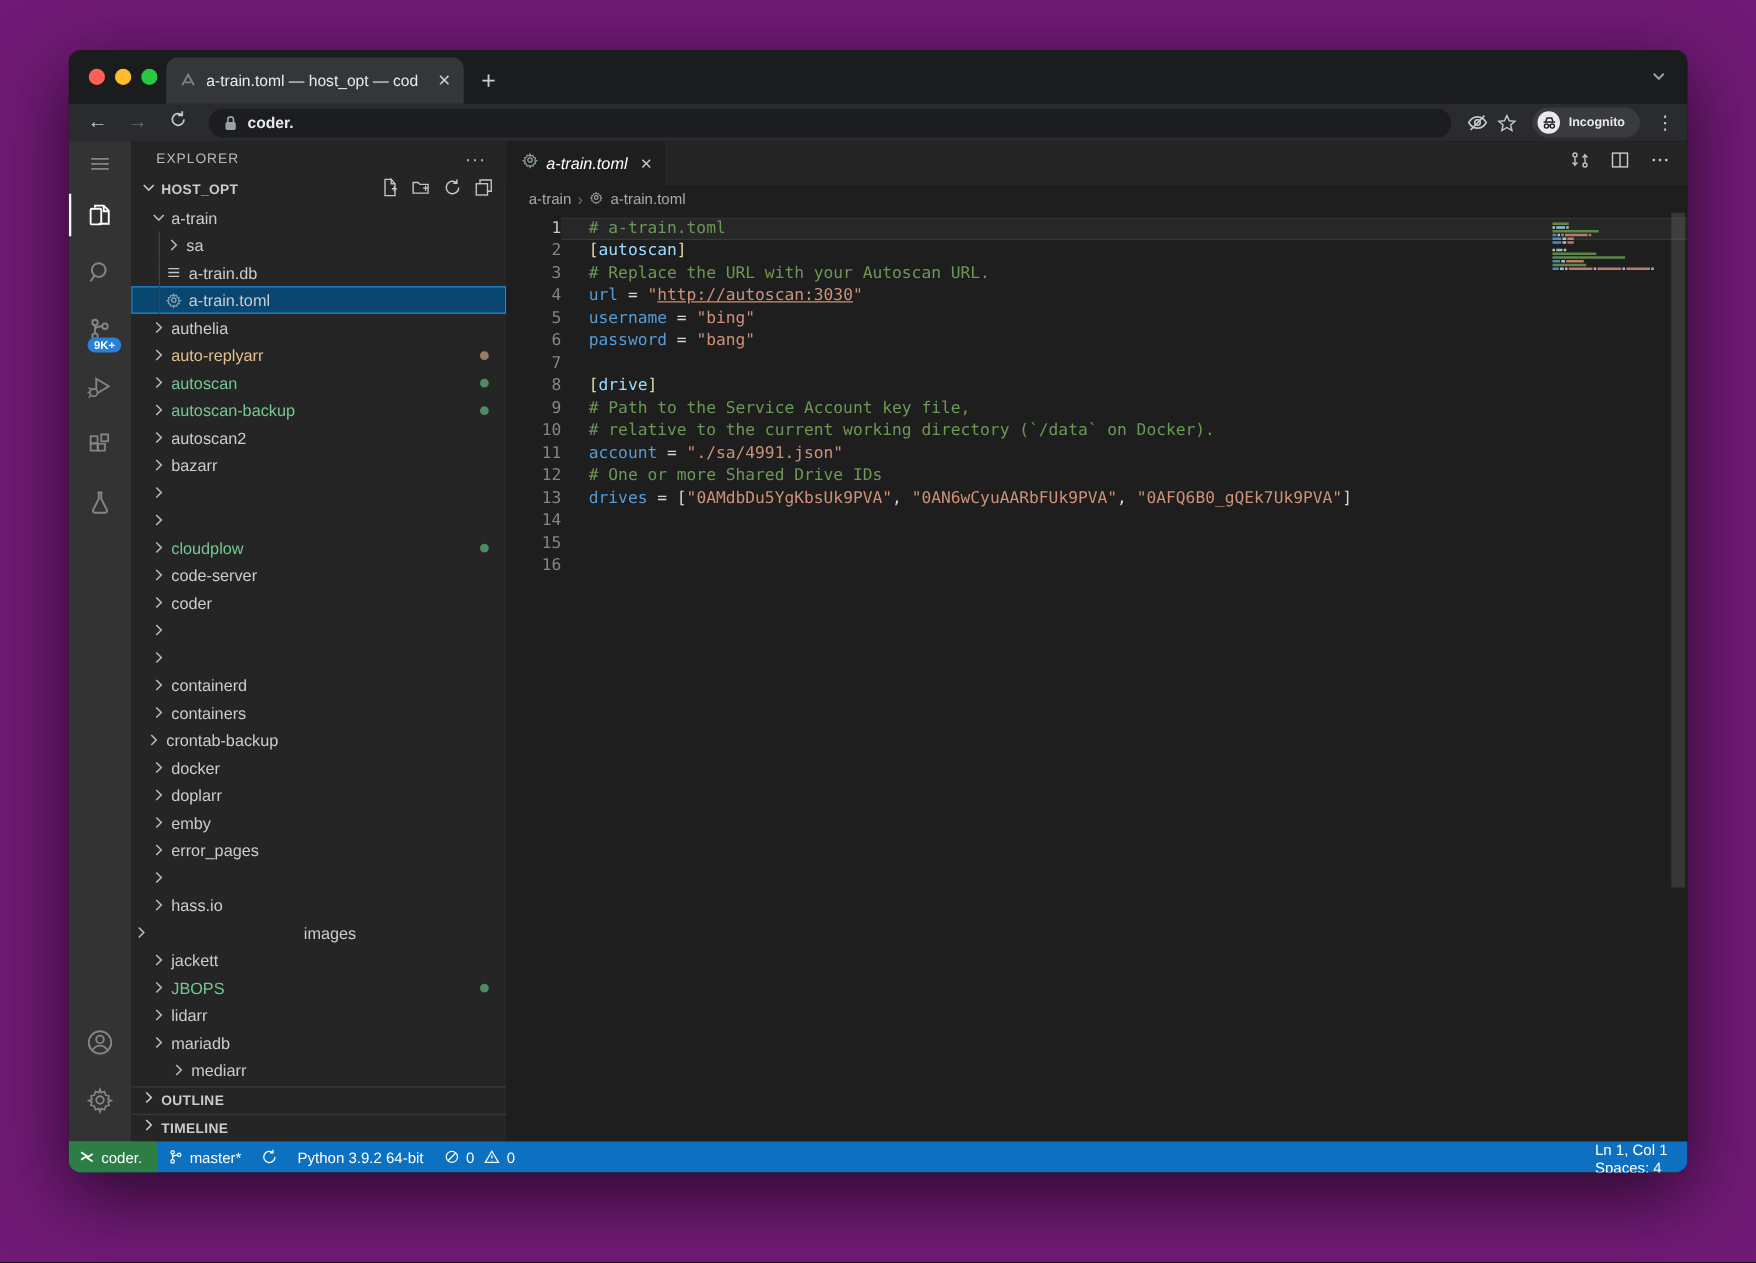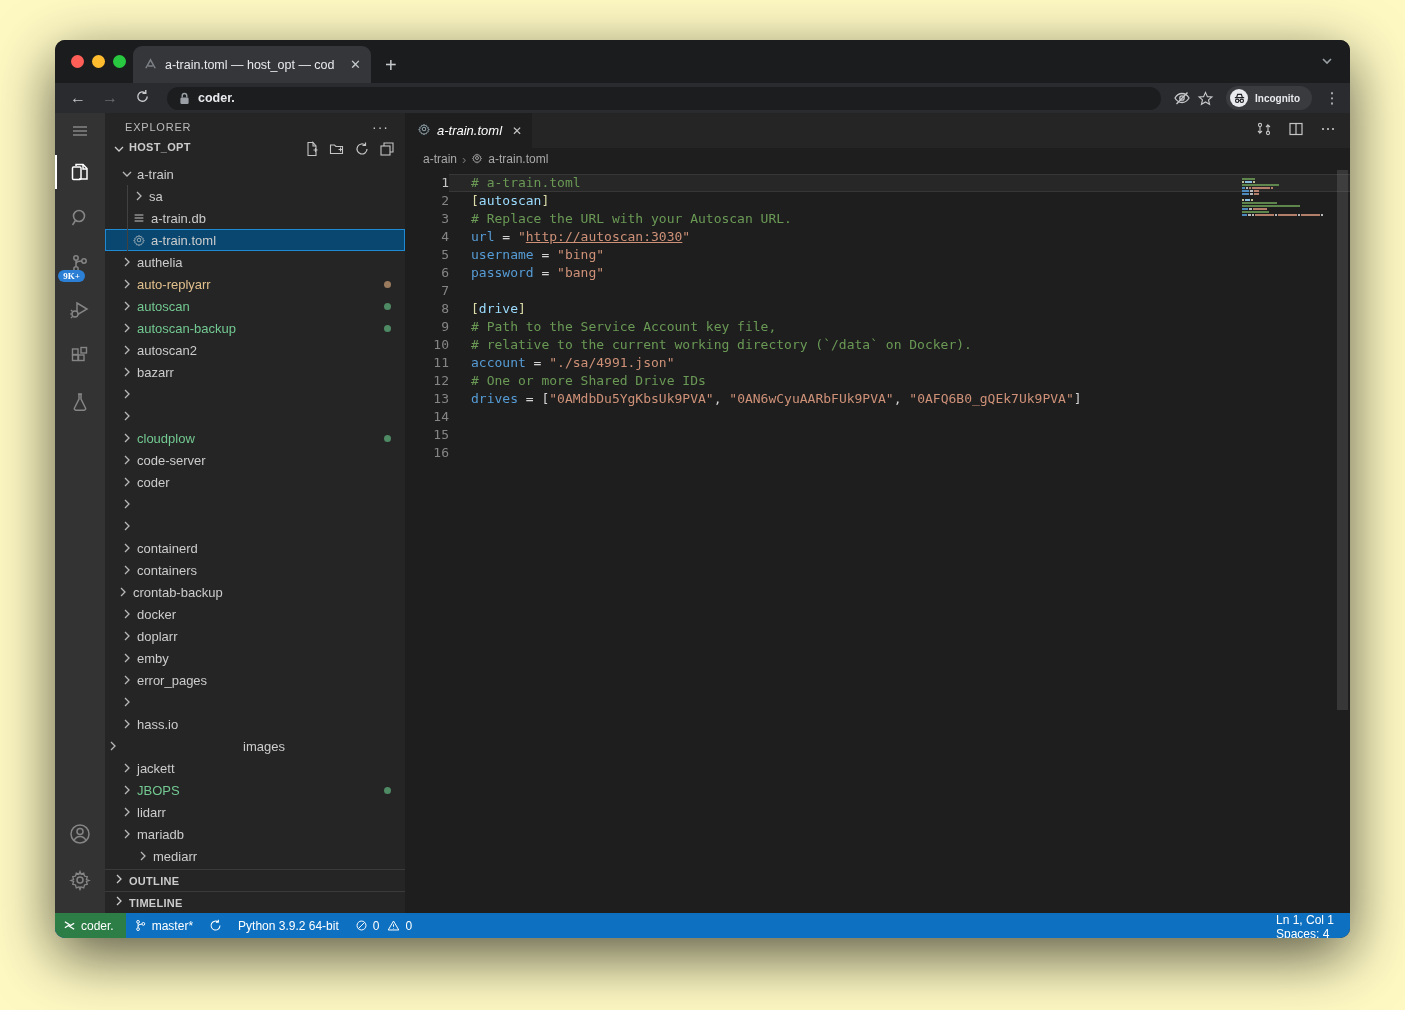--- a/index.html
+++ b/index.html
@@ -1,18 +1,18 @@
 <!DOCTYPE html>
 <html><head>
 <meta charset="utf-8">
 <style>
   * { margin:0; padding:0; box-sizing:border-box; }
   html,body { width:1405px; height:1010px; background:#000; overflow:hidden;
               font-family:"Liberation Sans", sans-serif; }
-  .stage { position:relative; width:1405px; height:1010px; background:#fef9c3; }
+  .stage { position:relative; width:1405px; height:1010px; background:#701a75; }
 
   
   .window { position:absolute; left:55px; top:40px; width:1295px; height:898px;
             border-radius:10px; overflow:hidden; background:#1e1e1e;
             box-shadow:0 18px 60px rgba(0,0,0,.65); display:flex; flex-direction:column; }
   .tabstrip { height:43px; background:#1b1c1e; display:flex; align-items:flex-end; position:relative; flex:none; }
   .traffic { position:absolute; left:16px; top:15px; display:flex; gap:8px; }
   .traffic span { width:13px; height:13px; border-radius:50%; display:block; }
   .tl-close{background:#ff5f57}.tl-min{background:#febc2e}.tl-zoom{background:#28c840}
   .btab { margin-left:78px; width:238px; height:37px; background:#343639; border-radius:9px 9px 0 0;
@@ -36,30 +36,30 @@
   .incog-label { color:#e8eaed; font-size:10px; font-weight:bold; }
   .dots-v { color:#c5c7c9; font-size:15px; letter-spacing:0; width:16px; text-align:center; }
 
   
   .vscode { flex:1; display:flex; min-height:0; }
   .activitybar { width:50px; background:#333333; display:flex; flex-direction:column; align-items:center; flex:none; }
   .ab-item { width:50px; height:46px; display:flex; align-items:center; justify-content:center;
              color:#858585; position:relative; }
   .ab-item.active { color:#ffffff; }
   .ab-item.active::before { content:""; position:absolute; left:0; top:6px; bottom:6px; width:2px; background:#fff; }
-  .ab-badge { position:absolute; right:20px; bottom:5px; background:#2b7fd4; color:#fff; font-size:9px;
-              border-radius:9px; padding:1px 5px; font-weight:bold;font-family:Liberation Serif, serif; }
+  .ab-badge { position:absolute; right:8px; bottom:5px; background:#2b7fd4; color:#fff; font-size:9px;
+              border-radius:9px; padding:1px 5px; font-weight:bold; }
   .ab-spacer { flex:1; }
   .ab-bottom { margin-bottom:10px; display:flex; flex-direction:column; align-items:center; }
 
   .sidebar { width:300px; background:#252526; display:flex; flex-direction:column; flex:none; position:relative; }
   .sb-header { height:28px; display:flex; align-items:center; padding:0 16px 0 20px; flex:none; }
   .sb-title { color:#bbbbbb; font-size:11px; letter-spacing:.8px; flex:1; }
   .sb-more { color:#c5c5c5; font-size:14px; letter-spacing:1px; }
-  .section-row { height:22px; display:flex; align-items:flex-start; padding:0 10px 0 6px; flex:none; }
+  .section-row { height:22px; display:flex; align-items:center; padding:0 10px 0 6px; flex:none; }
   .section-label { color:#cccccc; font-size:11px; font-weight:bold; letter-spacing:.3px; flex:1; margin-left:2px;}
   .section-actions { display:flex; gap:9px; color:#c5c5c5; }
   .tree { flex:1; overflow:hidden; position:relative; }
   .tree-row { height:22px; display:flex; align-items:center; color:#cccccc; font-size:13px; position:relative; }
   .tree-row .chev { width:16px; display:flex; justify-content:center; color:#b8b8b8; flex:none; }
   .tree-row .ficon { width:16px; display:flex; justify-content:center; flex:none; margin-right:2px; }
   .tree-row .lbl { margin-left:2px; white-space:nowrap; flex:1; }
   .tree-row .dot { width:7px; height:7px; border-radius:50%; margin-right:14px; flex:none; }
   .tree-row.selected { background:#094771; outline:1px solid #1f8ad2; outline-offset:-1px; }
   .guide { position:absolute; left:22px; top:0; bottom:0; border-left:1px solid #414141; }

